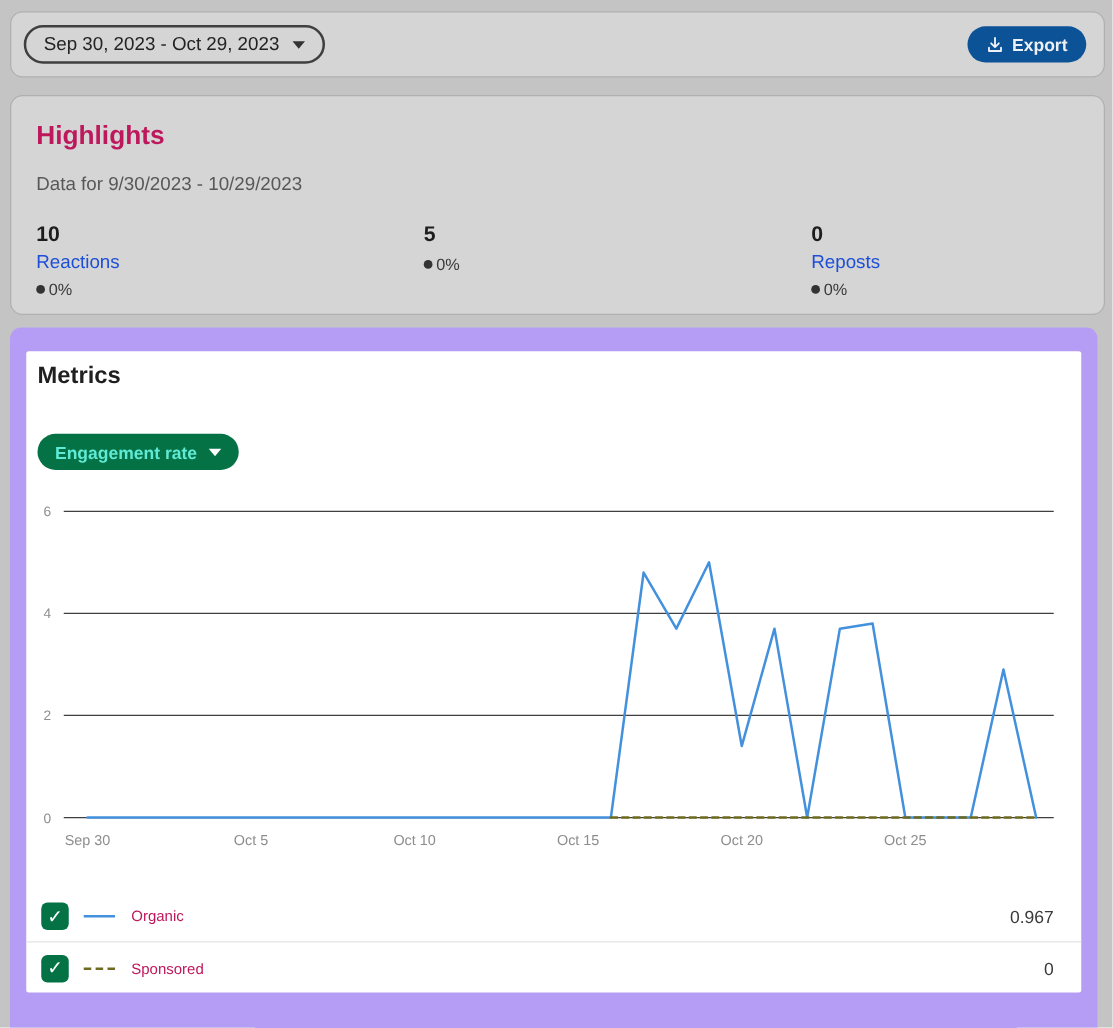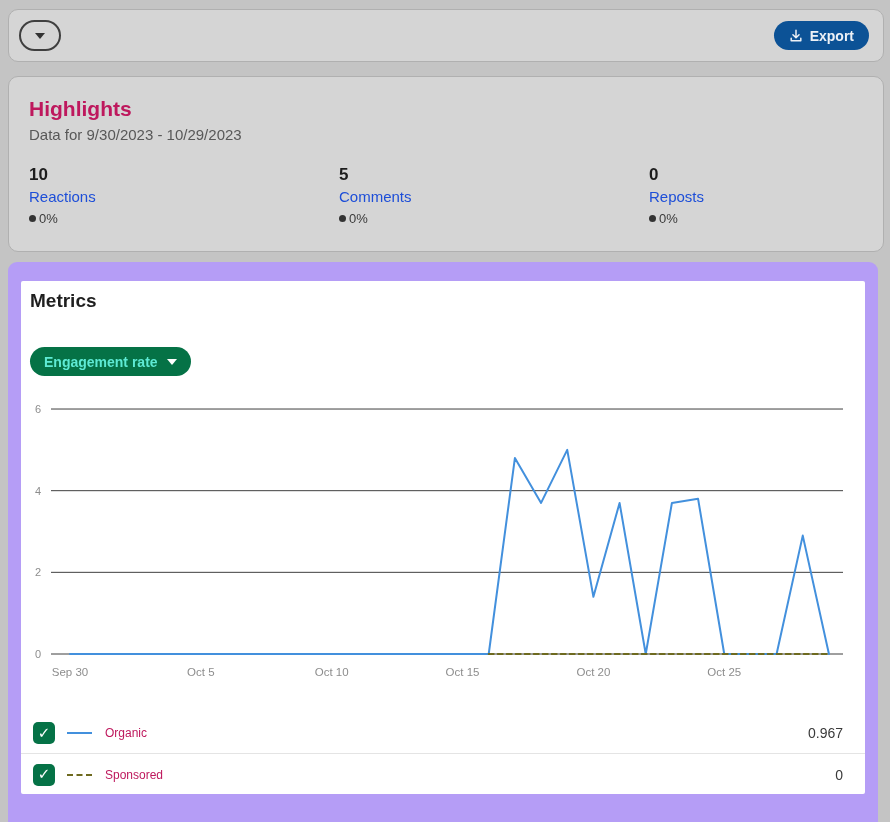--- a/index.html
+++ b/index.html
@@ -23,21 +23,21 @@
   }
   .caret-dark { width:0; height:0; border-left:5px solid transparent; border-right:5px solid transparent; border-top:6px solid #333; }
   .export-btn {
     height:29px; background:#0c5296; border:none; border-radius:15px;
     display:flex; align-items:center; gap:7px; padding:0 15px;
     color:#edf1f6; font-size:14px; font-weight:bold; cursor:pointer;
   }
   
   #highlights { top:76px; height:176px; padding:20px; }
   .hl-title { font-size:21px; font-weight:600; color:#be185d; }
-  .hl-sub { font-size:15px; color:#585858; margin-top:5px; }
+  .hl-sub { font-size:15px; color:#585858; margin-top:18px; }
   .hl-stats { margin-top:22px; display:grid; grid-template-columns:282px 282px 282px;gap:28px; }
   .stat-value { font-size:17px; font-weight:600; color:#1d1d1d; }
   .stat-label { font-size:15px; color:#1d4ed8; margin-top:3px; }
   .stat-change { display:flex; align-items:center; gap:3px; margin-top:6px; }
   .stat-dot { width:7px; height:7px; border-radius:50%; background:#333; }
   .stat-pct { font-size:13px; color:#3a3a3a; }
   
   #metrics-outer {
     position:absolute; left:8px; top:262px; width:870px; height:640px;
     background:#b59df6; border-radius:9px; padding:19px 13px 19px 13px;
@@ -67,20 +67,21 @@
   .sample-solid { border-top:2.5px solid #4390dd; }
   .sample-dashed { border-top:2.5px dashed #6e6a1f; }
   .legend-label { margin-left:13px; font-size:12px; color:#be185d; }
   .legend-value { margin-left:auto; font-size:14px; color:#3a3a3a; }
 </style>
 </head>
 <body>
 
 <div class="dim-card" id="topbar">
   <button class="date-pill">
+    <span>Sep 30, 2023 - Oct 29, 2023</span>
     <span class="caret-dark"></span>
   </button>
   <button class="export-btn">
     <span style="display:flex;">
       <svg width="14" height="14" viewBox="0 0 16 16" fill="none">
         <path d="M8 1.5v8M4.5 6.5L8 10l3.5-3.5" stroke="#edf1f6" stroke-width="1.7" stroke-linecap="round" stroke-linejoin="round"></path>
         <path d="M2.5 10.5v3h11v-3" stroke="#edf1f6" stroke-width="1.7" stroke-linecap="round" stroke-linejoin="round"></path>
       </svg>
     </span>
     <span>Export</span>
@@ -94,21 +95,20 @@
     <div>
       <div class="stat-value">10</div>
       <div class="stat-label">Reactions</div>
       <div class="stat-change">
         <span class="stat-dot"></span>
         <span class="stat-pct">0%</span>
       </div>
     </div>
     <div>
       <div class="stat-value">5</div>
-      <div class="stat-label">Comments</div>
       <div class="stat-change">
         <span class="stat-dot"></span>
         <span class="stat-pct">0%</span>
       </div>
     </div>
     <div>
       <div class="stat-value">0</div>
       <div class="stat-label">Reposts</div>
       <div class="stat-change">
         <span class="stat-dot"></span>

